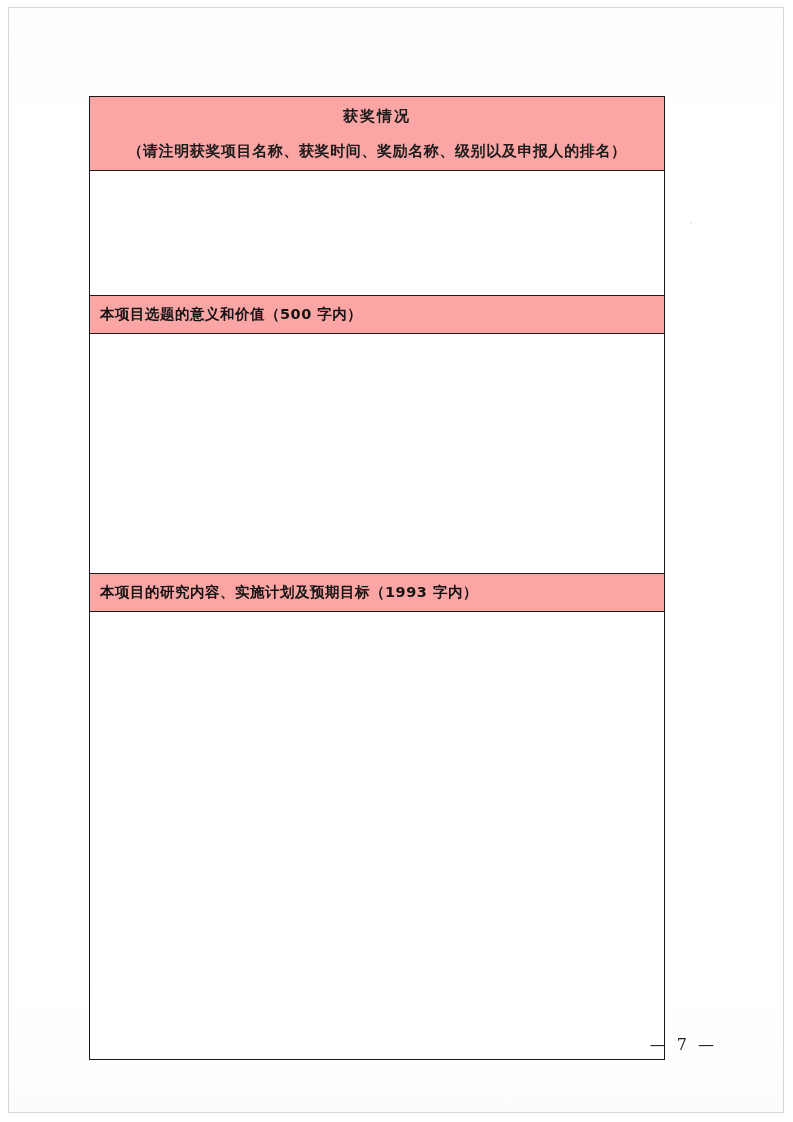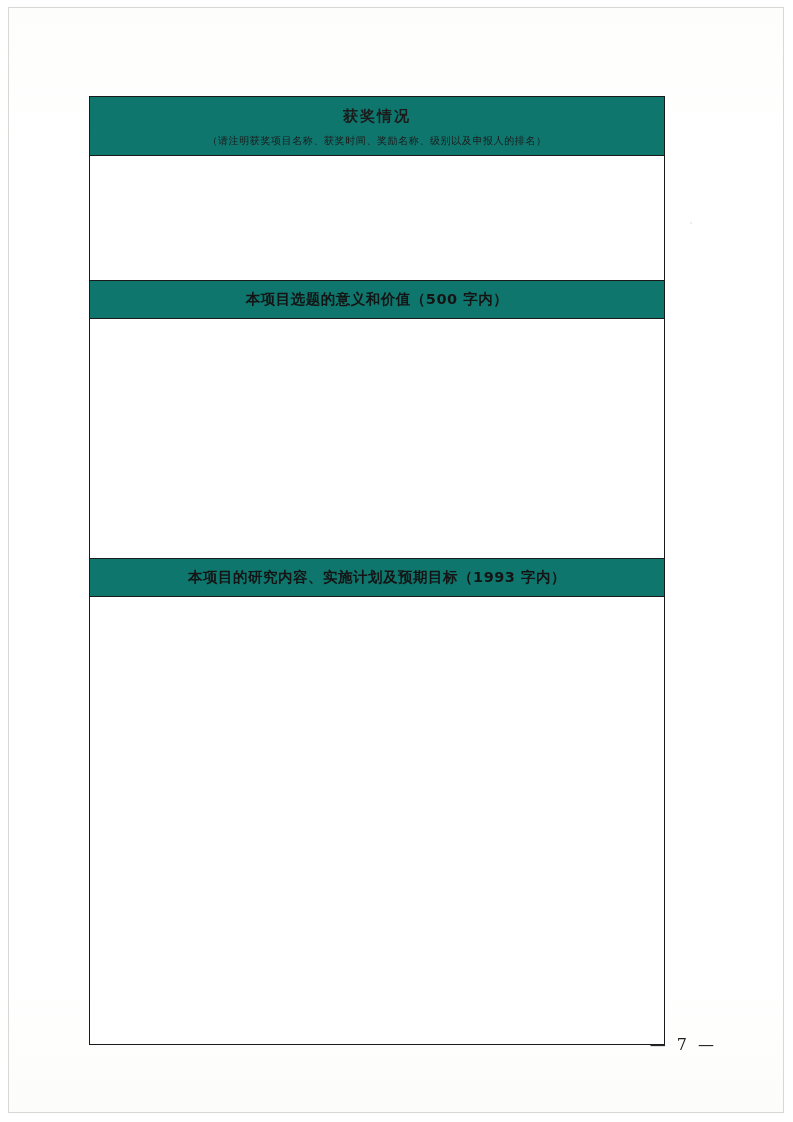--- a/index.html
+++ b/index.html
@@ -30,21 +30,21 @@
     box-sizing: border-box;
     background: linear-gradient(180deg, #fdfdfc 0%, #ffffff 12%, #ffffff 88%, #fcfcfb 100%);
   }
   .form-table {
     position: absolute;
     left: 89px;
     top: 96px;
     width: 576px;
     border: 1px solid #1a1a1a;
     box-sizing: border-box;
-    background: #0f766e;
+    background: #fca5a5;
   }
   .row {
     border-bottom: 1px solid #1a1a1a;
     box-sizing: border-box;
   }
   .row:last-child {
     border-bottom: none;
   }
   .hdr-award {
     text-align: center;
@@ -53,29 +53,28 @@
   .hdr-award .title {
     font-family: "DejaVu Serif", serif;
     font-size: 15px;
     font-weight: 700;
     letter-spacing: 2px;
     color: #1b1b1b;
     line-height: 1.35;
   }
   .hdr-award .sub {
     font-family: "DejaVu Serif", serif;
-    font-size: 10px;
-    font-weight: 400;
+    font-size: 15px;
+    font-weight: 700;
     letter-spacing: 0.6px;
     color: #1b1b1b;
-    margin-top: 8px;
+    margin-top: 16px;
     line-height: 1.3;
   }
   .section-title {
-    text-align: center;
     padding: 9px 10px 9px 10px;
     font-family: "DejaVu Sans", sans-serif;
     font-size: 14.5px;
     font-weight: 700;
     letter-spacing: 0.5px;
     color: #141414;
   }
   .blank-area {
     background: #ffffff;
   }

